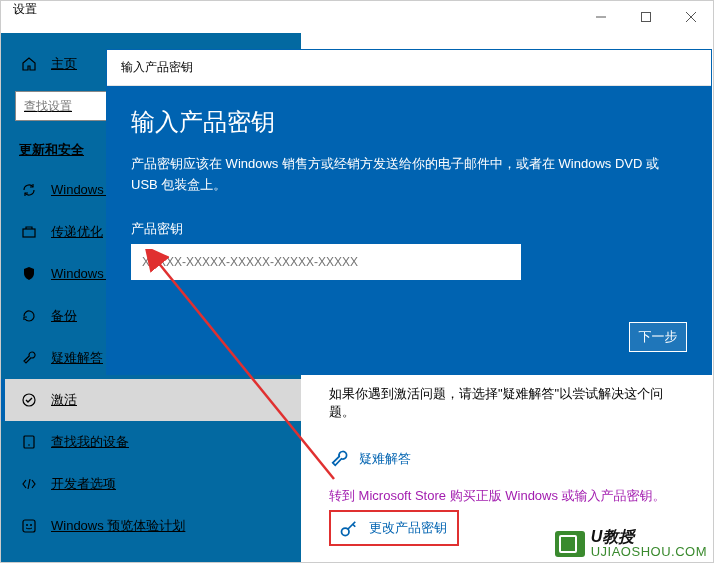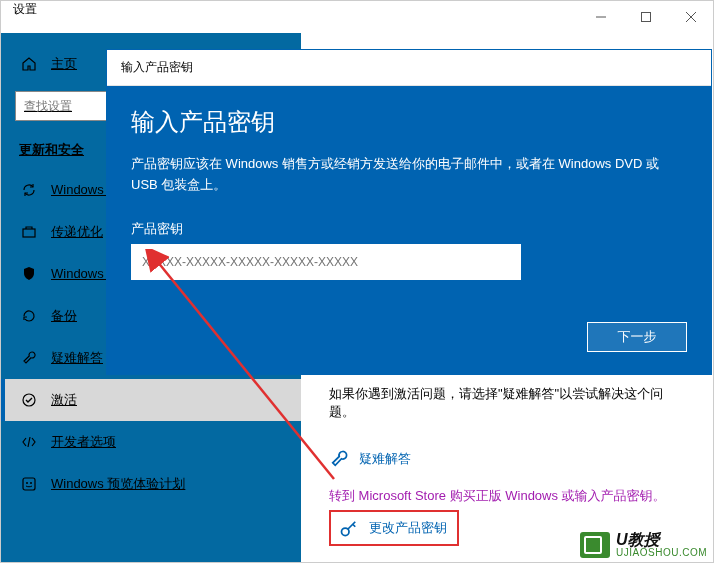--- a/index.html
+++ b/index.html
@@ -35,31 +35,31 @@
 .highlight-box { border: 2px solid #e03030; padding: 6px 10px 6px 8px; display: inline-flex; align-items: center; gap: 10px; }
 
 .dialog { position: absolute; left: 105px; top: 48px; width: 606px; background: #fff; border: 1px solid #0063B1; z-index: 10; }
 .dialog-titlebar { height: 36px; background: #fff; display: flex; align-items: center; padding: 0 14px; border-bottom: 1px solid #e5e5e5; font-size: 12px; }
 .dialog-body { background: #0063B1; color: #fff; padding: 20px 24px 22px 24px; }
 .dialog-heading { font-size: 24px; font-weight: 400; margin-bottom: 16px; }
 .dialog-desc { font-size: 13px; line-height: 1.6; margin-bottom: 24px; }
 .field-label { font-size: 13px; margin-bottom: 6px; }
 .key-input { width: 390px; height: 36px; border: 1px solid #fff; background: #fff; padding: 0 10px; font-size: 12px; color: #777; }
 .dialog-footer { display: flex; justify-content: flex-end; gap: 10px; margin-top: 42px; }
-.dlg-btn { width: 100px; height: 30px; border: 1px solid #fff; background: transparent; color: #fff; font-size: 13px; cursor: pointer; }
+.dlg-btn { width: 58px; height: 30px; border: 1px solid #fff; background: transparent; color: #fff; font-size: 13px; cursor: pointer; }
 .dlg-btn.primary { background: rgba(255,255,255,0.12); }
 
 .arrow { position: absolute; left: 138px; top: 248px; z-index: 20; pointer-events: none; }
 
 .watermark { position: absolute; right: 6px; bottom: 4px; z-index: 30; display: flex; align-items: center; gap: 6px; }
 .wm-badge { width: 30px; height: 26px; background: #3a8a2e; border-radius: 3px; position: relative; }
 .wm-badge::before { content:""; position:absolute; left:4px; top:4px; width:14px; height:14px; border:2px solid #fff; border-radius:2px; }
 .wm-text { display: flex; flex-direction: column; line-height: 1; }
 .wm-text .t1 { font-size: 16px; font-weight: 700; font-style: italic; color: #111; }
-.wm-text .t2 { font-size: 10px; color: #3a8a2e; letter-spacing: 0.5px; }
+.wm-text .t2 { font-size: 13px; color: #3a8a2e; letter-spacing: 0.5px; }
 </style>
 </head>
 <body>
 
 <div class="titlebar">
   <span class="titlebar-label">设置</span>
   <div class="titlebar-controls">
     <div class="titlebar-btn">
         <svg viewBox="0 0 10 10">
           <line x1="0" y1="5" x2="10" y2="5" stroke="currentColor" stroke-width="1"></line>
@@ -138,20 +138,29 @@
       <span>疑难解答</span>
     </div>
     <div class="nav-item active">
       <span class="icon">
           <svg width="16" height="16" viewBox="0 0 16 16">
             <circle cx="8" cy="8" r="6" fill="none" stroke="#000" stroke-width="1.2"></circle>
             <path d="M5 8l2 2 4-4" fill="none" stroke="#000" stroke-width="1.4"></path>
           </svg>
         </span>
       <span>激活</span>
+    </div>
+    <div class="nav-item">
+      <span class="icon">
+          <svg width="16" height="16" viewBox="0 0 16 16">
+            <rect x="3" y="2" width="10" height="12" rx="1" fill="none" stroke="#000" stroke-width="1.2"></rect>
+            <circle cx="8" cy="11" r="0.8" fill="#000"></circle>
+          </svg>
+        </span>
+      <span>查找我的设备</span>
     </div>
     <div class="nav-item">
       <span class="icon">
           <svg width="16" height="16" viewBox="0 0 16 16">
             <path d="M5 4L2 8l3 4M11 4l3 4-3 4M9 3l-2 10" fill="none" stroke="#000" stroke-width="1.2"></path>
           </svg>
         </span>
       <span>开发者选项</span>
     </div>
     <div class="nav-item">

